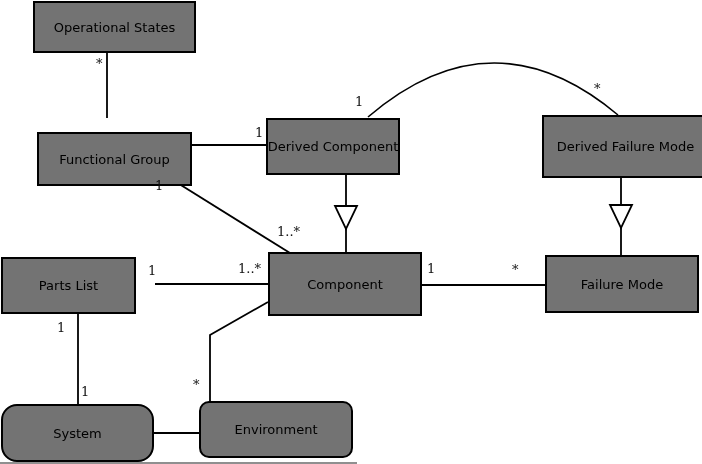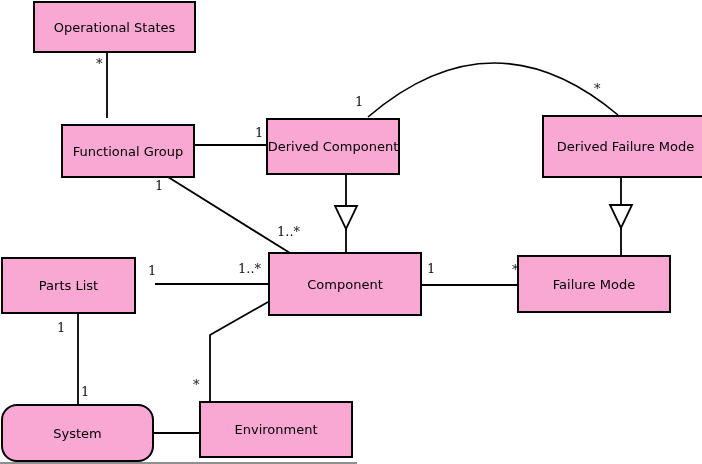--- a/index.html
+++ b/index.html
@@ -5,21 +5,21 @@
   html,body{margin:0;padding:0;background:#ffffff;}
   #canvas{
     position:relative;width:702px;height:464px;background:#ffffff;overflow:hidden;
     font-family:"DejaVu Sans","Liberation Sans",sans-serif;color:#000;
   }
   #connector-layer{position:absolute;left:0;top:0;width:702px;height:464px;}
   .edge{fill:none;stroke:#000;stroke-width:1.8;}
   .arc-edge{fill:none;stroke:#000;stroke-width:1.6;}
   .gen-triangle{fill:#ffffff;stroke:#000;stroke-width:1.8;}
   .uml-class{
-    position:absolute;box-sizing:border-box;border:2px solid #000;background:#f9a8d4;
+    position:absolute;box-sizing:border-box;border:2px solid #000;background:#737373;
     display:flex;align-items:center;justify-content:center;
     font-size:13px;line-height:1;white-space:nowrap;
   }
   .uml-attrs{
     position:absolute;box-sizing:border-box;border:2px solid #000;background:#ffffff;
     display:flex;flex-direction:column;justify-content:center;
     font-size:13px;line-height:1;white-space:nowrap;
   }
   .uml-attr-row{padding-left:13px;}
   .mult{
@@ -68,42 +68,42 @@
       </g>
       <g>
         <path class="edge" d="M 621 178 L 621 205"></path>
         <polygon class="gen-triangle" points="610,205 632,205 621,228"></polygon>
         <path class="edge" d="M 621 228 L 621 255"></path>
       </g>
     </svg>
 <div class="uml-class" style="left: 33px; top: 1px; width: 163px; height: 52px;">
       <div>Operational States</div>
     </div>
-    <div class="uml-class" style="left: 37px; top: 124px; width: 134px; height: 54px; margin-left: 24px;">
+    <div class="uml-class" style="left: 37px; top: 132px; width: 155px; height: 54px;">
       <div>Functional Group</div>
     </div>
     <div class="uml-class" style="left: 266px; top: 118px; width: 134px; height: 57px;">
       <div>Derived Component</div>
     </div>
     <div class="uml-class" style="left: 542px; top: 115px; width: 167px; height: 63px;">
       <div>Derived Failure Mode</div>
     </div>
     <div class="uml-class" style="left: 1px; top: 257px; width: 135px; height: 57px;">
       <div>Parts List</div>
     </div>
     <div class="uml-class" style="left: 268px; top: 252px; width: 154px; height: 64px;">
       <div>Component</div>
     </div>
-    <div class="uml-class" style="left: 517px; top: 255px; width: 154px; height: 58px;">
+    <div class="uml-class" style="left: 545px; top: 255px; width: 154px; height: 58px;">
       <div>Failure Mode</div>
     </div>
     <div class="uml-class" style="left: 1px; top: 404px; width: 153px; height: 58px; border-radius: 16px;">
       <div>System</div>
     </div>
-    <div class="uml-class" style="left: 199px; top: 401px; width: 154px; height: 57px;">
+    <div class="uml-class" style="left: 199px; top: 401px; width: 154px; height: 57px; border-radius: 10px;">
       <div>Environment</div>
     </div>
     <span class="mult" style="left: 96px; top: 56px;">*</span>
     <span class="mult" style="left: 255px; top: 125px;">1</span>
     <span class="mult" style="left: 155px; top: 178px;">1</span>
     <span class="mult" style="left: 277px; top: 224px;">1..*</span>
     <span class="mult" style="left: 355px; top: 94px;">1</span>
     <span class="mult" style="left: 594px; top: 81px;">*</span>
     <span class="mult" style="left: 148px; top: 263px;">1</span>
     <span class="mult" style="left: 238px; top: 261px;">1..*</span>

